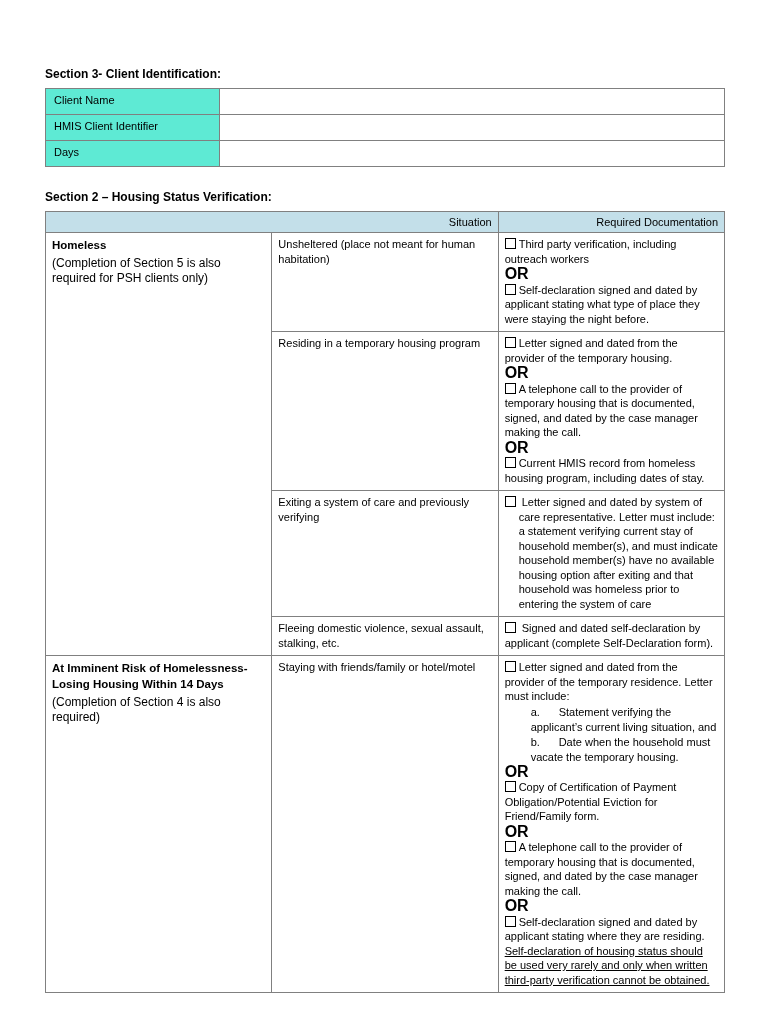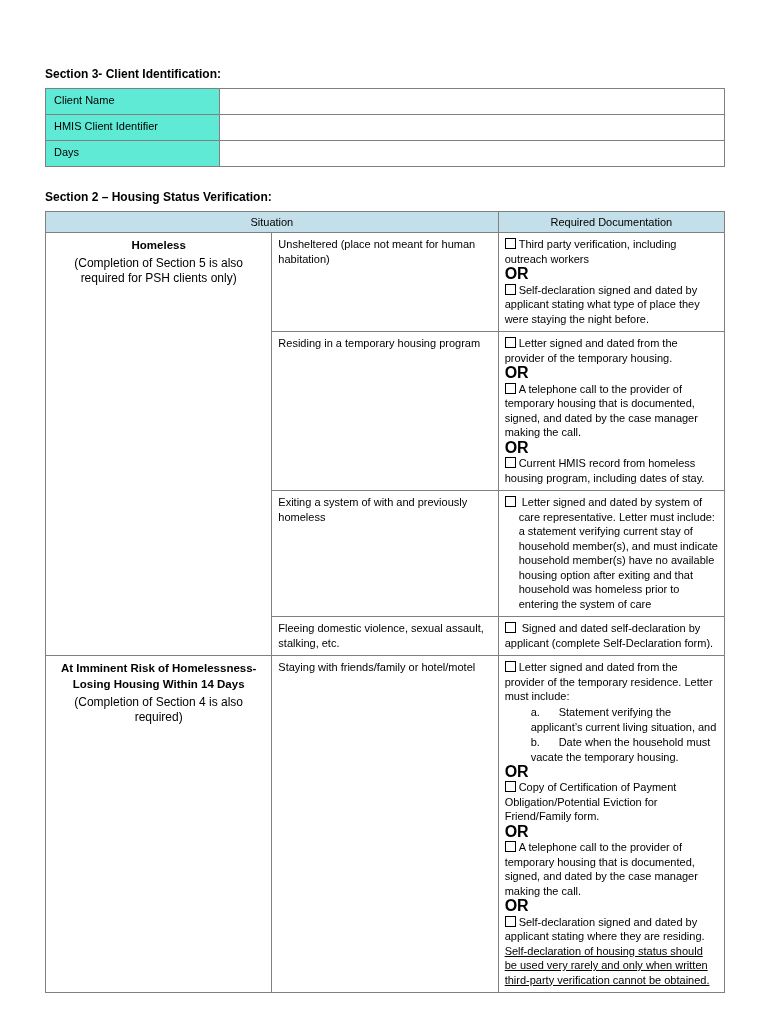--- a/index.html
+++ b/index.html
@@ -61,36 +61,35 @@
     font-size: 11px;
     padding: 5px 8px;
   }
   .sec1 td.val {
     background: #ffffff;
   }
 
   
   .sec2 th {
     background: #c3dfe9;
-    text-align: center;
+    text-align: right;
     font-weight: bold;
     font-size: 12px;
     padding: 3px 4px;
   }
   .sec2 td {
     font-size: 10.5px;
     line-height: 14.5px;
   }
   .cat-cell {
     width: 105px;
     font-weight: bold;
     font-size: 11.5px;
     padding: 8px 8px;
     vertical-align: top;
-    text-align: center;
   }
   .cat-cell .cat-title {
     font-weight: bold;
     font-size: 11.5px;
     line-height: 16px;
   }
   .cat-cell .cat-note {
     font-weight: normal;
     font-size: 12px;
     line-height: 14.5px;
@@ -198,21 +197,21 @@
           <td class="doc-cell">
             <p><span class="cb"></span><span>Letter signed and dated from the provider of the temporary housing.</span></p>
             <p class="or-line">OR</p>
             <p><span class="cb"></span><span>A telephone call to the provider of temporary housing that is documented, signed, and dated by the case manager making the call.</span></p>
             <p class="or-line">OR</p>
             <p><span class="cb"></span><span>Current HMIS record from homeless housing program, including dates of stay.</span></p>
           </td>
         </tr>
 
         <tr>
-          <td class="sit-cell">Exiting a system of with and previously homeless</td>
+          <td class="sit-cell">Exiting a system of care and previously verifying</td>
           <td class="doc-cell">
             <p class="hang"><span class="cb"></span> <span>Letter signed and dated by system of care representative.  Letter must include: a statement verifying current stay of household member(s), and must indicate household member(s) have no available housing option after exiting and that household was homeless prior to entering the system of care</span></p>
           </td>
         </tr>
 
         <tr>
           <td class="sit-cell">Fleeing domestic violence, sexual assault, stalking, etc.</td>
           <td class="doc-cell">
             <p><span class="cb"></span> <span>Signed and dated self-declaration by applicant (complete Self-Declaration form).</span></p>
           </td>

